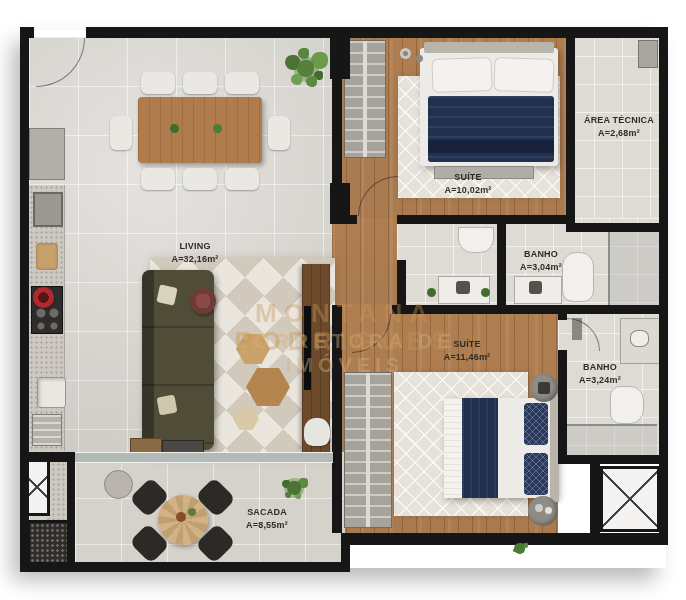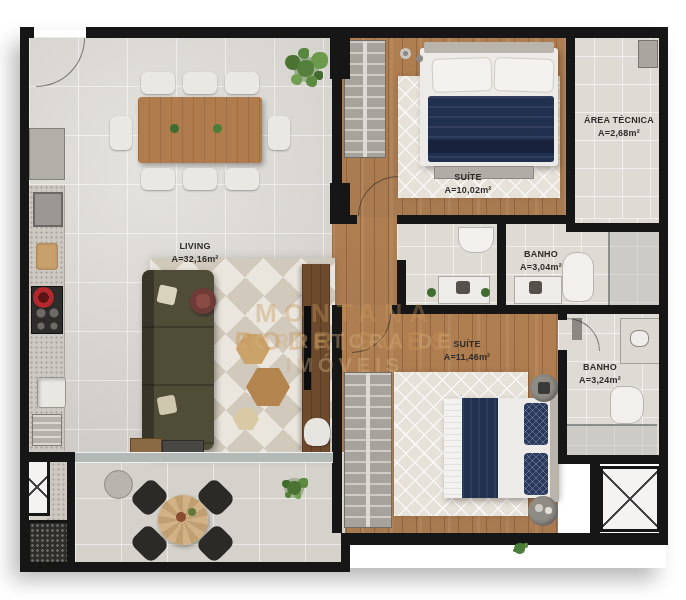--- a/index.html
+++ b/index.html
@@ -217,17 +217,21 @@
     <div>A=3,04m²</div>
   </div>
   <div class="lbl" style="left:412px;top:338px;">
     <div>SUÍTE</div>
     <div>A=11,46m²</div>
   </div>
   <div class="lbl" style="left:545px;top:361px;">
     <div>BANHO</div>
     <div>A=3,24m²</div>
   </div>
+  <div class="lbl" style="left:212px;top:506px;">
+    <div>SACADA</div>
+    <div>A=8,55m²</div>
+  </div>
 
   <div class="wm" style="left:175px;top:329px;width:340px;font-size:20px;line-height:24px;letter-spacing:5px;color:rgba(212,176,126,.42);">CORRETORA DE IMÓVEIS</div>
   <div class="wm" style="left:155px;top:299px;width:380px;font-size:26px;line-height:28px;color:rgba(200,150,90,.38);">MONTANA RODRIGUES</div>
 
 </div>
 
 </body></html>

